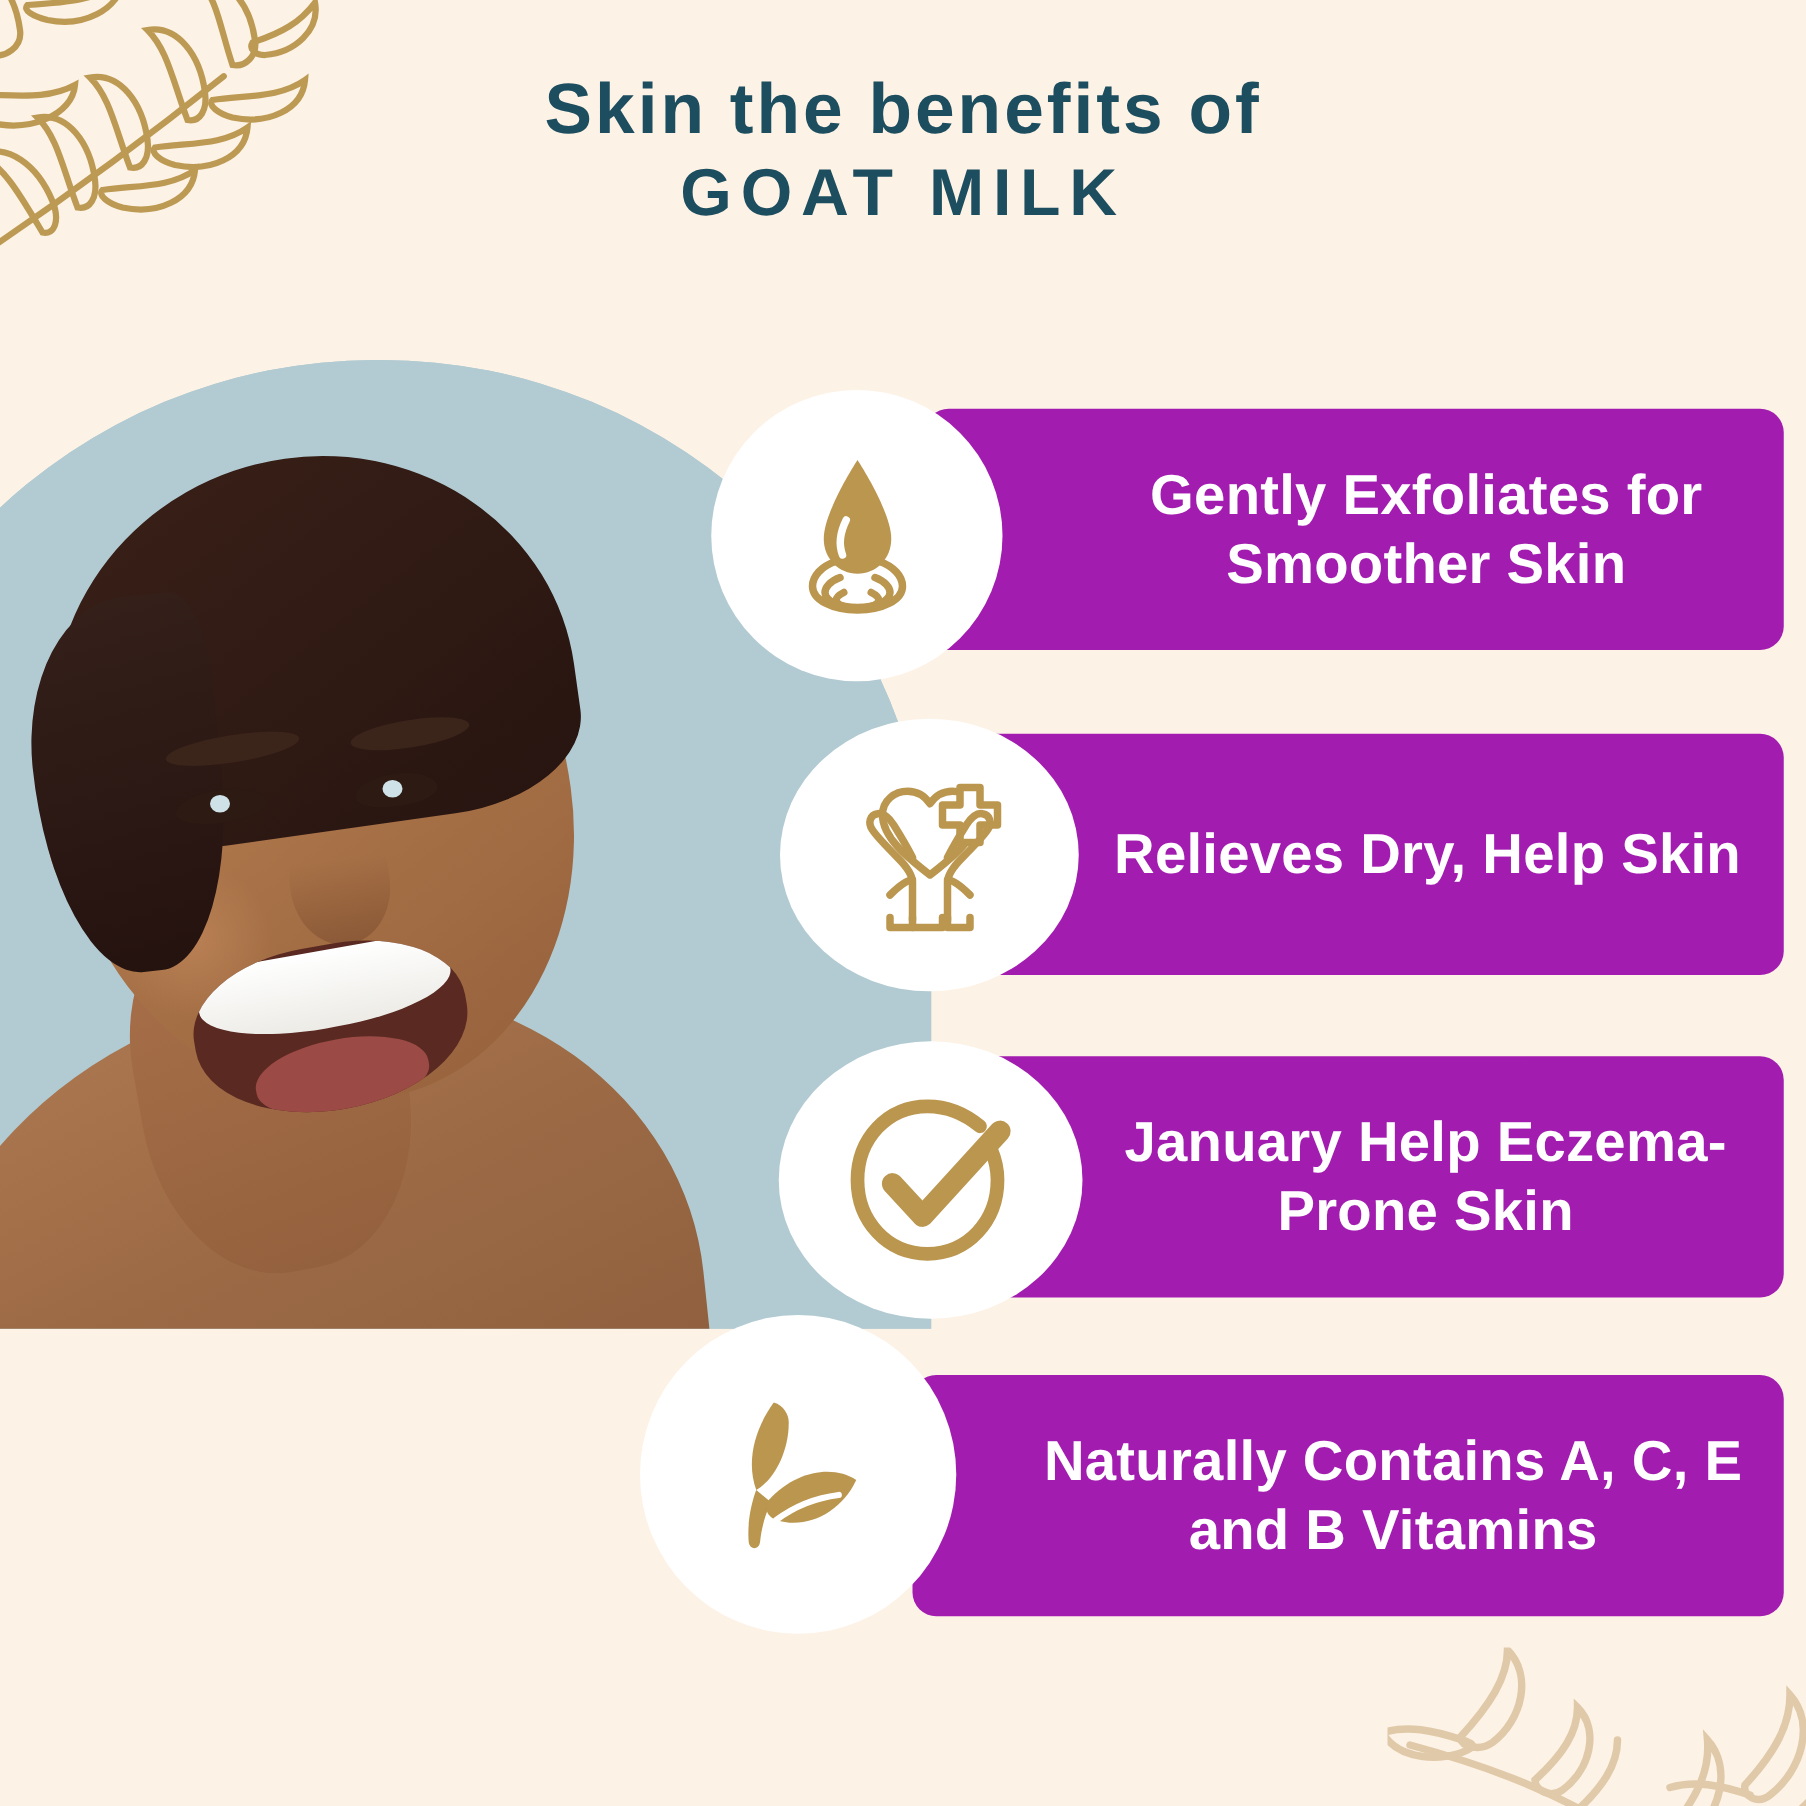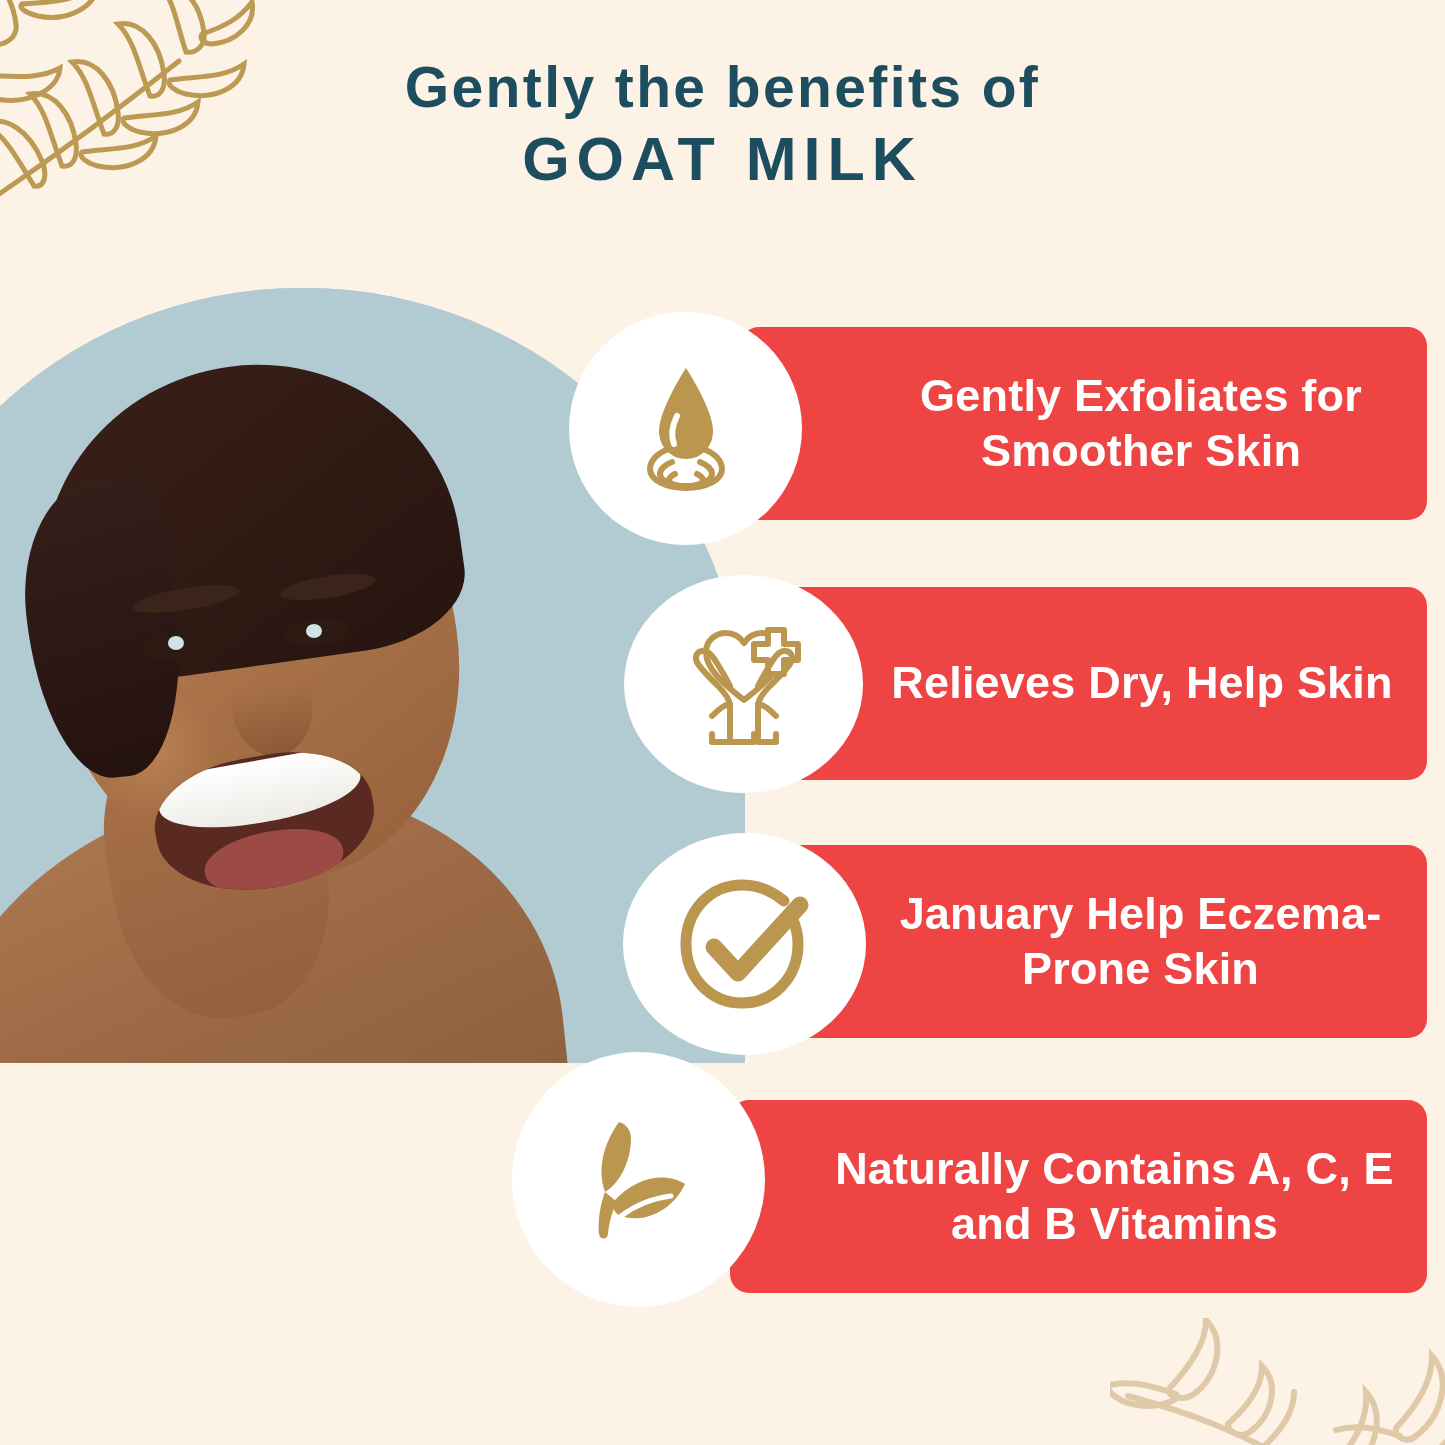--- a/index.html
+++ b/index.html
@@ -19,21 +19,21 @@
   
   .headline{
     position:absolute;left:0;top:58px;width:1445px;
     text-align:center;color:#1d4e5f;
   }
   .headline .line1{
     font-size:57px;font-weight:bold;letter-spacing:2.4px;
     line-height:1.05;white-space:nowrap;
   }
   .headline .line2{
-    font-size:61px;font-weight:bold;letter-spacing:7px;
+    font-size:53px;font-weight:bold;letter-spacing:7px;
     line-height:1.18;margin-top:6px;white-space:nowrap;
   }
 
   
   .photo-wrap{
     position:absolute;left:-140px;top:288px;
     width:885px;height:775px;
     border-radius:50% 50% 50% 50% / 50% 50% 50% 50%;
     border-bottom-right-radius:0;
     overflow:hidden;
@@ -119,21 +119,21 @@
   }
   .ear{
     position:absolute;left:178px;top:330px;width:62px;height:108px;
     background:linear-gradient(150deg,#ab7449,#8f5d3a);
     border-radius:55% 35% 45% 55%;transform:rotate(-10deg);
   }
 
   
   .row{position:absolute;}
   .card{
-    position:absolute;background:#ef4444;border-radius:19px;
+    position:absolute;background:#a21caf;border-radius:19px;
     display:flex;align-items:center;
   }
   .card-text{
     color:#ffffff;font-weight:bold;text-align:center;width:100%;
     font-size:45px;line-height:1.22;letter-spacing:.2px;
     padding-left:170px;padding-right:30px;box-sizing:border-box;
   }
   .bubble{
     position:absolute;background:#ffffff;border-radius:50%;
     display:flex;align-items:center;justify-content:center;
@@ -193,21 +193,21 @@
       <path d="M150 132 C172 112 184 94 184 74"></path>
       <path d="M226 146 C248 120 258 98 256 74 C276 96 266 134 242 152 C232 159 224 154 226 146Z"></path>
       <path d="M286 110 C310 84 322 62 322 38 C342 60 332 98 306 118 C296 126 284 119 286 110Z"></path>
       <path d="M290 118 C266 110 246 106 226 112"></path>
       <path d="M330 130 C352 110 362 92 362 72"></path>
       <path d="M116 156 C140 150 166 150 188 162"></path>
     </g>
   </svg>
 
   <div class="headline">
-    <div class="line1">Gently the benefits of</div>
+    <div class="line1">Skin the benefits of</div>
     <div class="line2">GOAT MILK</div>
   </div>
 
   <div class="photo-wrap sq">
     <div class="photo-inner">
       <div class="bg-plate"></div>
       <div class="shoulder"></div>
       <div class="neck"></div>
       <div class="head"></div>
       <div class="ear"></div>

